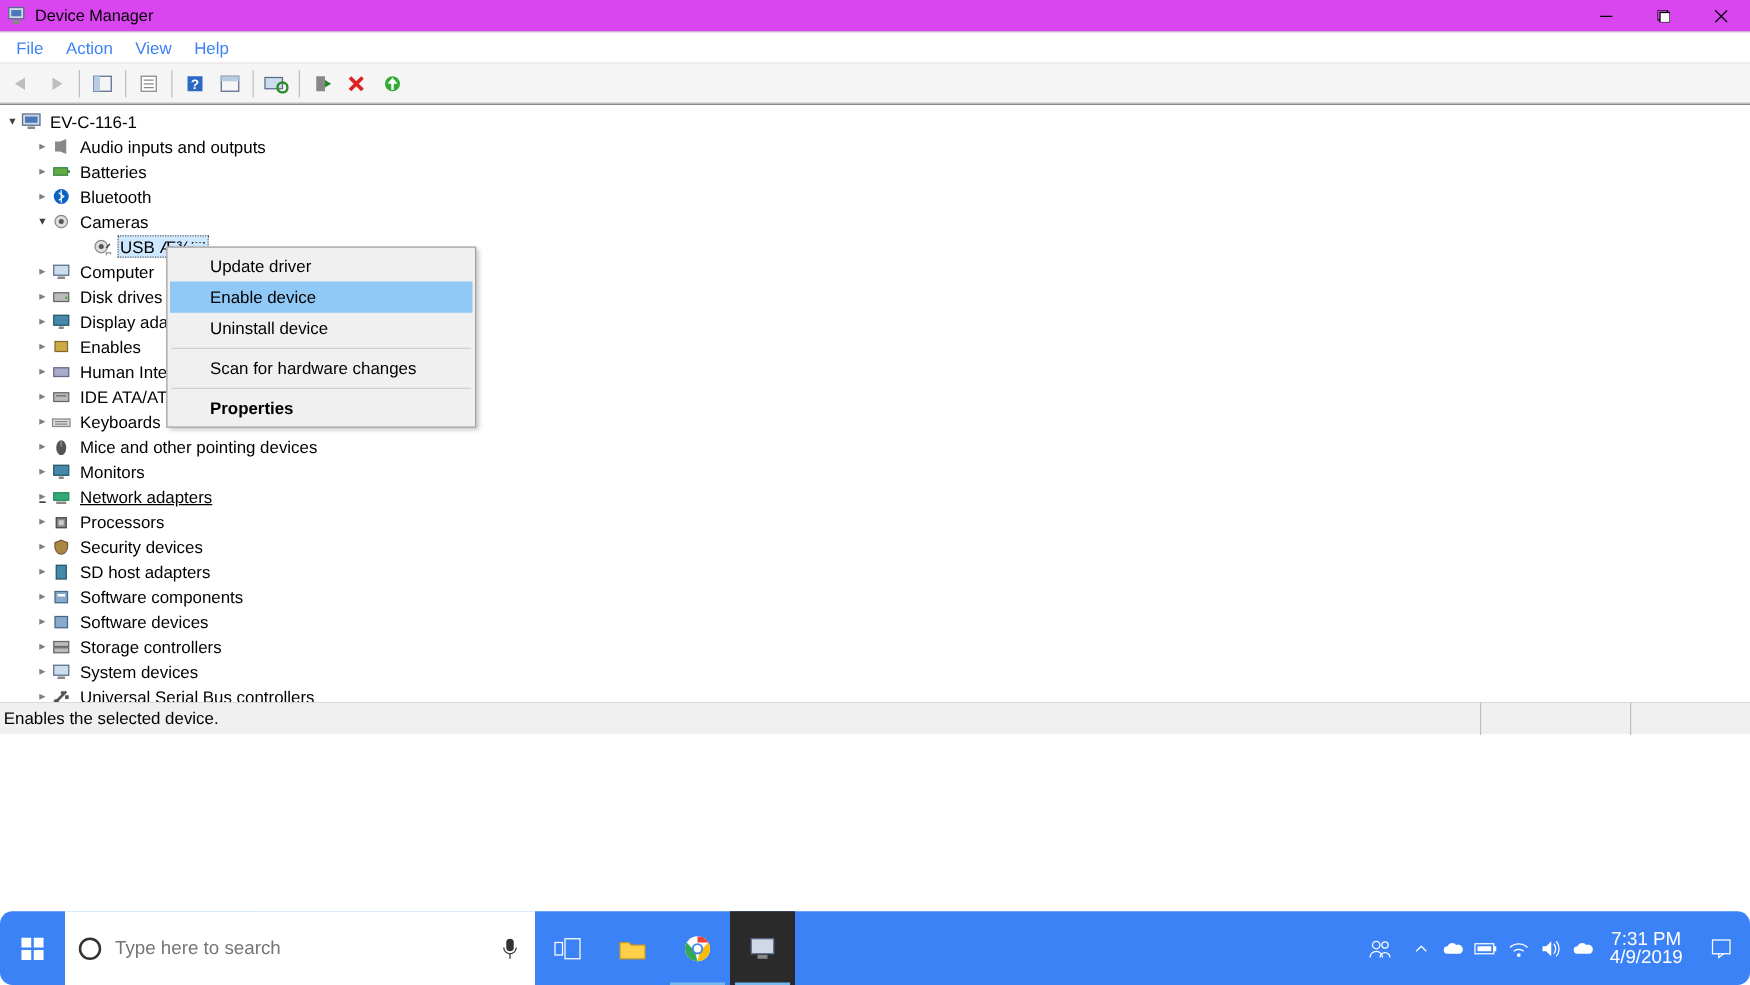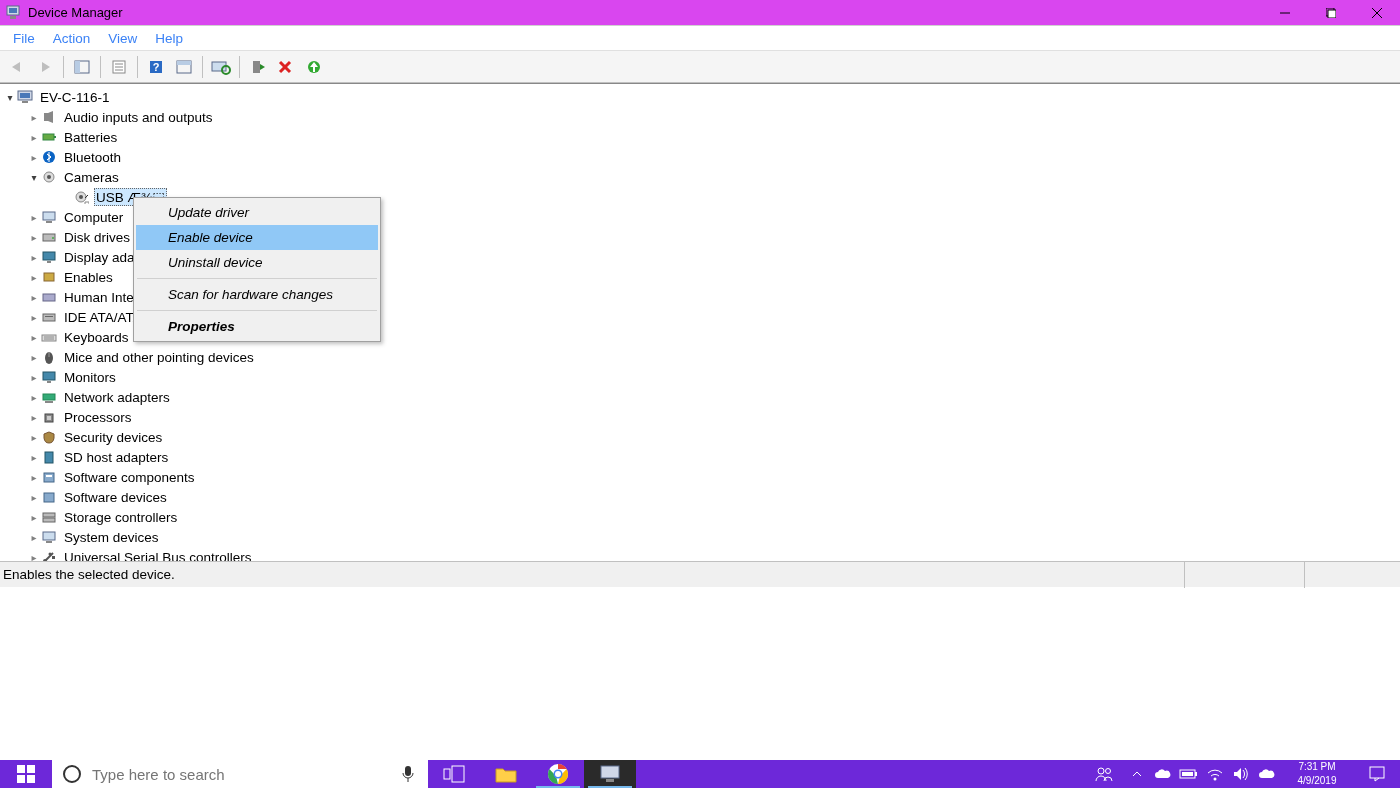--- a/index.html
+++ b/index.html
@@ -23,42 +23,42 @@
   .node { display: flex; align-items: center; height: 20px; font-size: 13.5px; color: #000; white-space: nowrap; cursor: default; }
   .arrow { width: 12px; text-align: center; color: #666; font-size: 10px; display: inline-block; }
   .arrow.expanded::before { content: "▾"; color: #404040; }
   .arrow.collapsed::before { content: "▸"; color: #808080; }
   .arrow.none::before { content: ""; }
   .node-icon { width: 18px; height: 16px; display: inline-flex; align-items: center; justify-content: center; margin-right: 4px; }
   .node-label { padding: 1px 2px; }
   .node-label.selected { background: #cde8ff; border: 1px dotted #666; padding: 0 1px; }
   
   .context-menu { position: absolute; background: #f0f0f0; border: 1px solid #a0a0a0; box-shadow: 2px 2px 4px rgba(0,0,0,.25); padding: 2px; font-size: 13.5px; }
-  .ctx-item { padding: 5px 32px 5px 32px; cursor: default; font-style: italic; }
+  .ctx-item { padding: 5px 32px 5px 32px; cursor: default; }
   .ctx-item.highlight { background: #90c8f6; }
   .ctx-item.bold { font-weight: bold; }
   .ctx-sep { height: 1px; background: #d0d0d0; margin: 3px 1px; }
   
   .statusbar { height: 26px; display: flex; align-items: center; padding-left: 3px; border-top: 1px solid #c0c0c0; background: #f0f0f0; font-size: 13.5px; color: #000; }
   .statusbar .spacer { flex: 1; }
   .statusbar .right-cells { display: flex; }
   .status-cell { width: 120px; border-left: 1px solid #c0c0c0; height: 26px; }
   
-  .taskbar { position: absolute; left: 0; right: 0; bottom: 0; height: 28px; background: #6d28d9; display: flex; align-items: stretch; color: #fff; }
+  .taskbar { position: absolute; left: 0; right: 0; bottom: 0; height: 59px; background: #3b82f6; display: flex; align-items: stretch; color: #fff; border-radius: 10px; }
   .start-btn { width: 52px; display: flex; align-items: center; justify-content: center; }
   .search-box { width: 376px; background: #fff; display: flex; align-items: center; color: #666; }
   .search-box .cortana { width: 40px; display: flex; align-items: center; justify-content: center; }
   .search-box input { border: none; outline: none; flex: 1; font-size: 15px; color: #666; background: transparent; }
   .search-box .mic { width: 40px; display: flex; align-items: center; justify-content: center; color: #333; }
   .task-icon { width: 52px; display: flex; align-items: center; justify-content: center; position: relative; }
   .task-icon.active::after { content: ""; position: absolute; bottom: 0; left: 4px; right: 4px; height: 2px; background: #76b9ed; }
   .task-icon.running { background: #2a2a2a; }
   .tray { margin-left: auto; display: flex; align-items: center; }
   .tray-icon { width: 26px; height: 44px; display: flex; align-items: center; justify-content: center; color: #fff; font-size: 14px; }
-  .clock { width: 74px; display: flex; flex-direction: column; align-items: center; justify-content: center; font-size: 10px; line-height: 14px; }
+  .clock { width: 74px; display: flex; flex-direction: column; align-items: center; justify-content: center; font-size: 15px; line-height: 14px; }
   .notif { width: 46px; display: flex; align-items: center; justify-content: center; }
   
   svg { display: block; }
 </style>
 </head>
 <body>
 
 <div class="titlebar">
   <span class="app-icon">
     <svg width="16" height="16" viewBox="0 0 16 16">
@@ -313,21 +313,21 @@
       <div class="node" style="padding-left: 28px;">
         <span class="arrow collapsed"></span>
         <span class="node-icon">
           <svg width="16" height="14">
             <rect x="2" y="2" width="12" height="8" fill="#48a" stroke="#256"></rect>
             <rect x="6" y="11" width="4" height="2" fill="#888"></rect>
           </svg>
         </span>
         <span class="node-label">Monitors</span>
       </div>
-      <div class="node" style="padding-left: 28px;">
+      <div class="node" style="padding-left: 28px; text-decoration: underline;">
         <span class="arrow collapsed"></span>
         <span class="node-icon">
           <svg width="16" height="14">
             <rect x="2" y="4" width="12" height="6" fill="#3a7" stroke="#285"></rect>
             <rect x="4" y="11" width="8" height="2" fill="#888"></rect>
           </svg>
         </span>
         <span class="node-label">Network adapters</span>
       </div>
       <div class="node" style="padding-left: 28px;">

